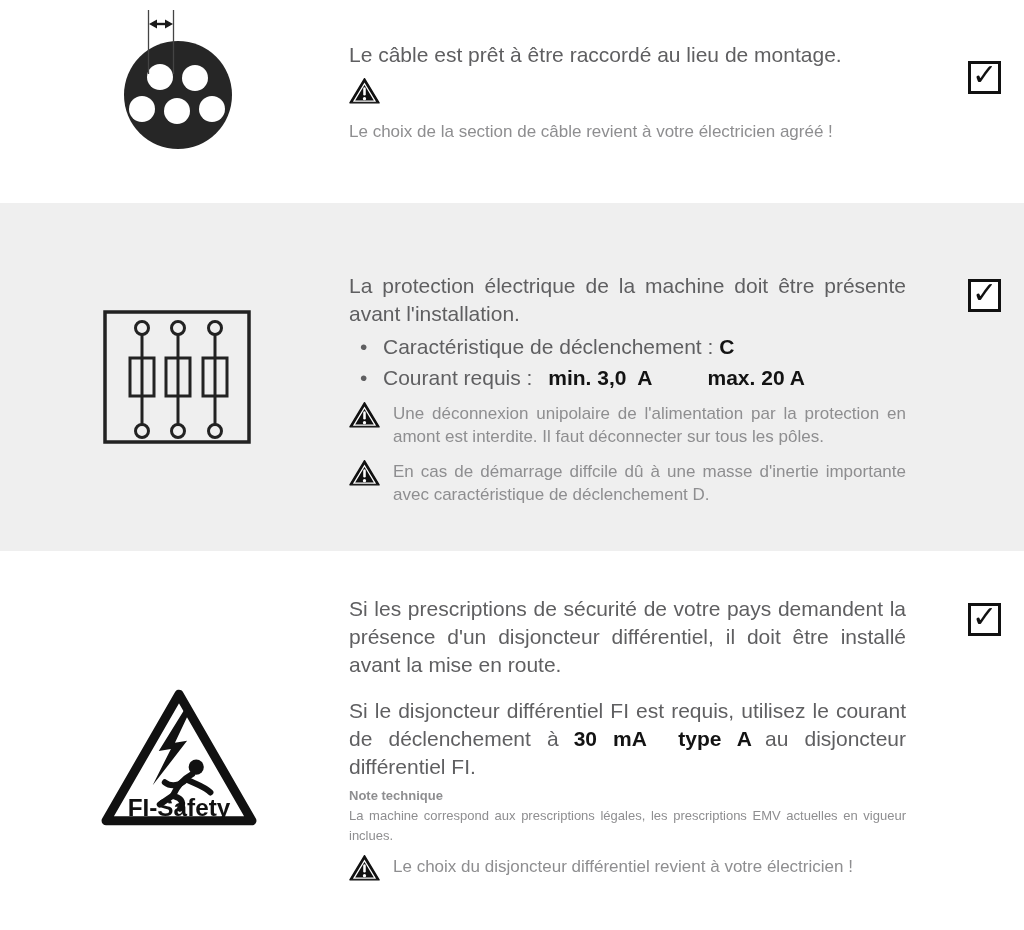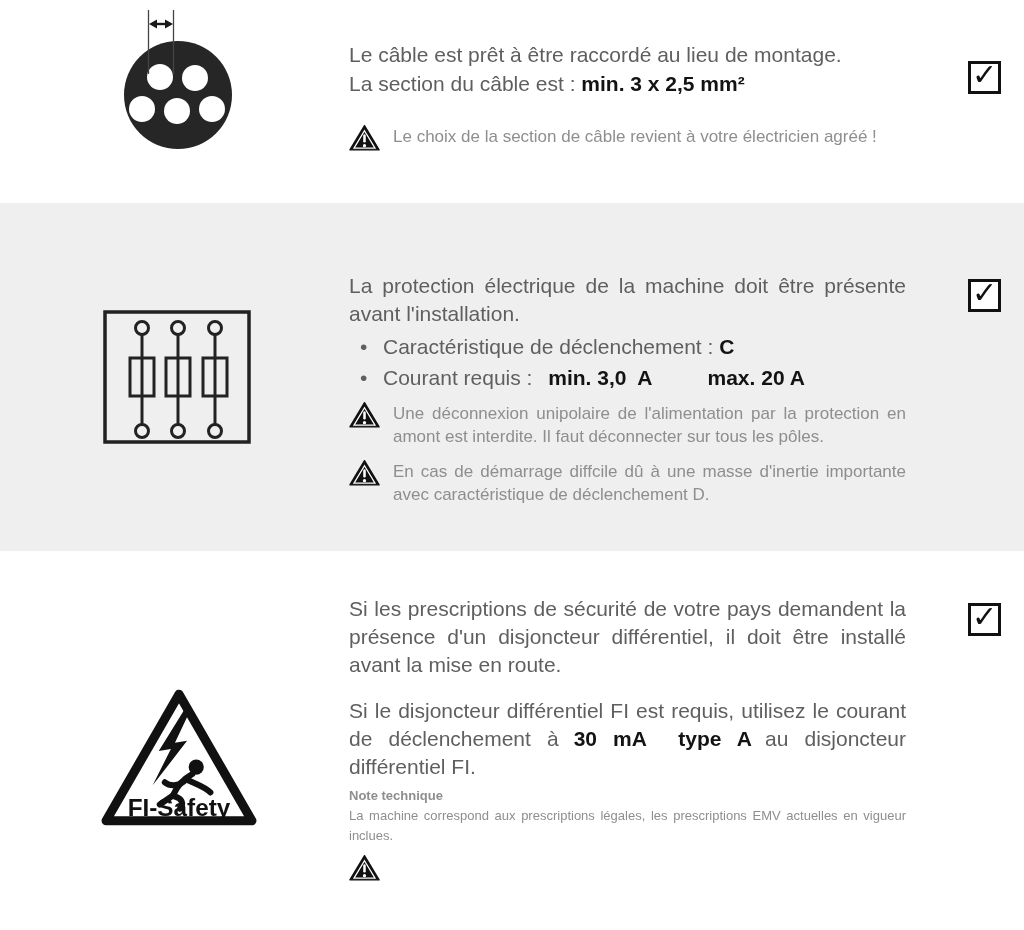--- a/index.html
+++ b/index.html
@@ -67,24 +67,21 @@
       <line x1="26.5" y1="4" x2="26.5" y2="68" stroke="#444" stroke-width="1.3"></line>
       <line x1="51.5" y1="4" x2="51.5" y2="68" stroke="#444" stroke-width="1.3"></line>
       <line x1="30" y1="18" x2="48" y2="18" stroke="#1a1a1a" stroke-width="2.4"></line>
       <polygon points="27,18 35,13.5 35,22.5" fill="#1a1a1a"></polygon>
       <polygon points="51,18 43,13.5 43,22.5" fill="#1a1a1a"></polygon>
     </svg>
   </div>
 
   <div class="abs txtcol" style="left:349px;top:40px;">
     <div class="body-line">Le câble est prêt à être raccordé au lieu de montage.</div>
-    <div class="body-line">
-      <span>La section du câble est : </span><span class="bold keep-space">min. 3 x 2,5 mm²</span>
-    </div>
-    <div class="warn-row" style="margin-top:25px;">
+    <div class="warn-row" style="margin-top:7px;flex-direction:column;">
       <span class="warn-icon">
         <svg width="31" height="28" viewBox="0 0 34 30">
           <polygon points="17,1.5 33,28 1,28" fill="#111" stroke="#111" stroke-width="1.5" stroke-linejoin="round"></polygon>
           <polygon points="17,7 28.5,26.2 5.5,26.2" fill="none" stroke="#fff" stroke-width="1.4"></polygon>
           <rect x="15.6" y="11" width="2.8" height="9" rx="1.4" fill="#fff"></rect>
           <circle cx="17" cy="23.4" r="1.8" fill="#fff"></circle>
         </svg>
       </span>
       <div class="warn-text">Le choix de la section de câble revient à votre électricien agréé !</div>
     </div>
@@ -191,20 +188,21 @@
 
     <div class="warn-row" style="margin-top:7px;">
       <span class="warn-icon">
         <svg width="31" height="28" viewBox="0 0 34 30">
           <polygon points="17,1.5 33,28 1,28" fill="#111" stroke="#111" stroke-width="1.5" stroke-linejoin="round"></polygon>
           <polygon points="17,7 28.5,26.2 5.5,26.2" fill="none" stroke="#fff" stroke-width="1.4"></polygon>
           <rect x="15.6" y="11" width="2.8" height="9" rx="1.4" fill="#fff"></rect>
           <circle cx="17" cy="23.4" r="1.8" fill="#fff"></circle>
         </svg>
       </span>
+      <div class="warn-text">Le choix du disjoncteur différentiel revient à votre électricien !</div>
     </div>
   </div>
 
   <div class="abs checkbox" style="left:968px;top:603px;">
     <span class="check-glyph">✓</span>
   </div>
 
 </div>
 
 </body></html>

